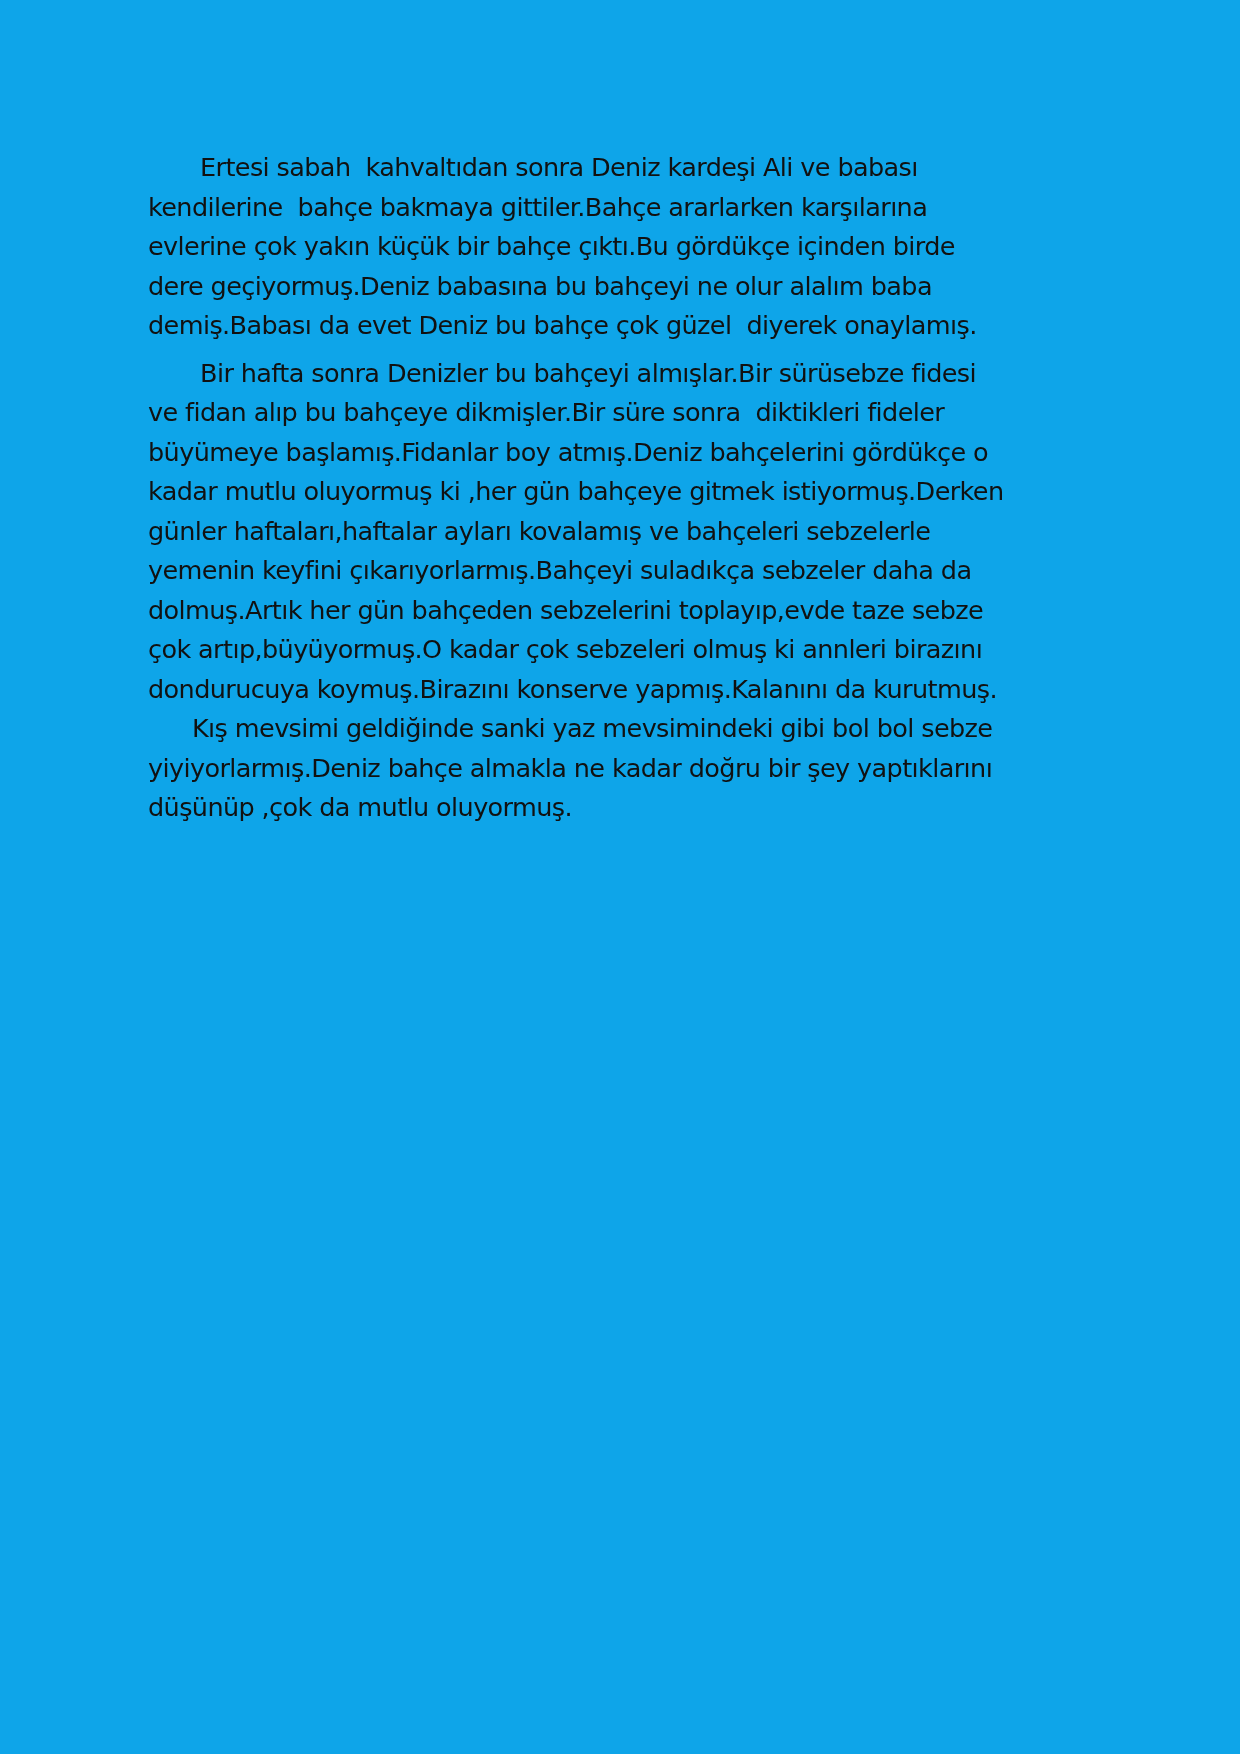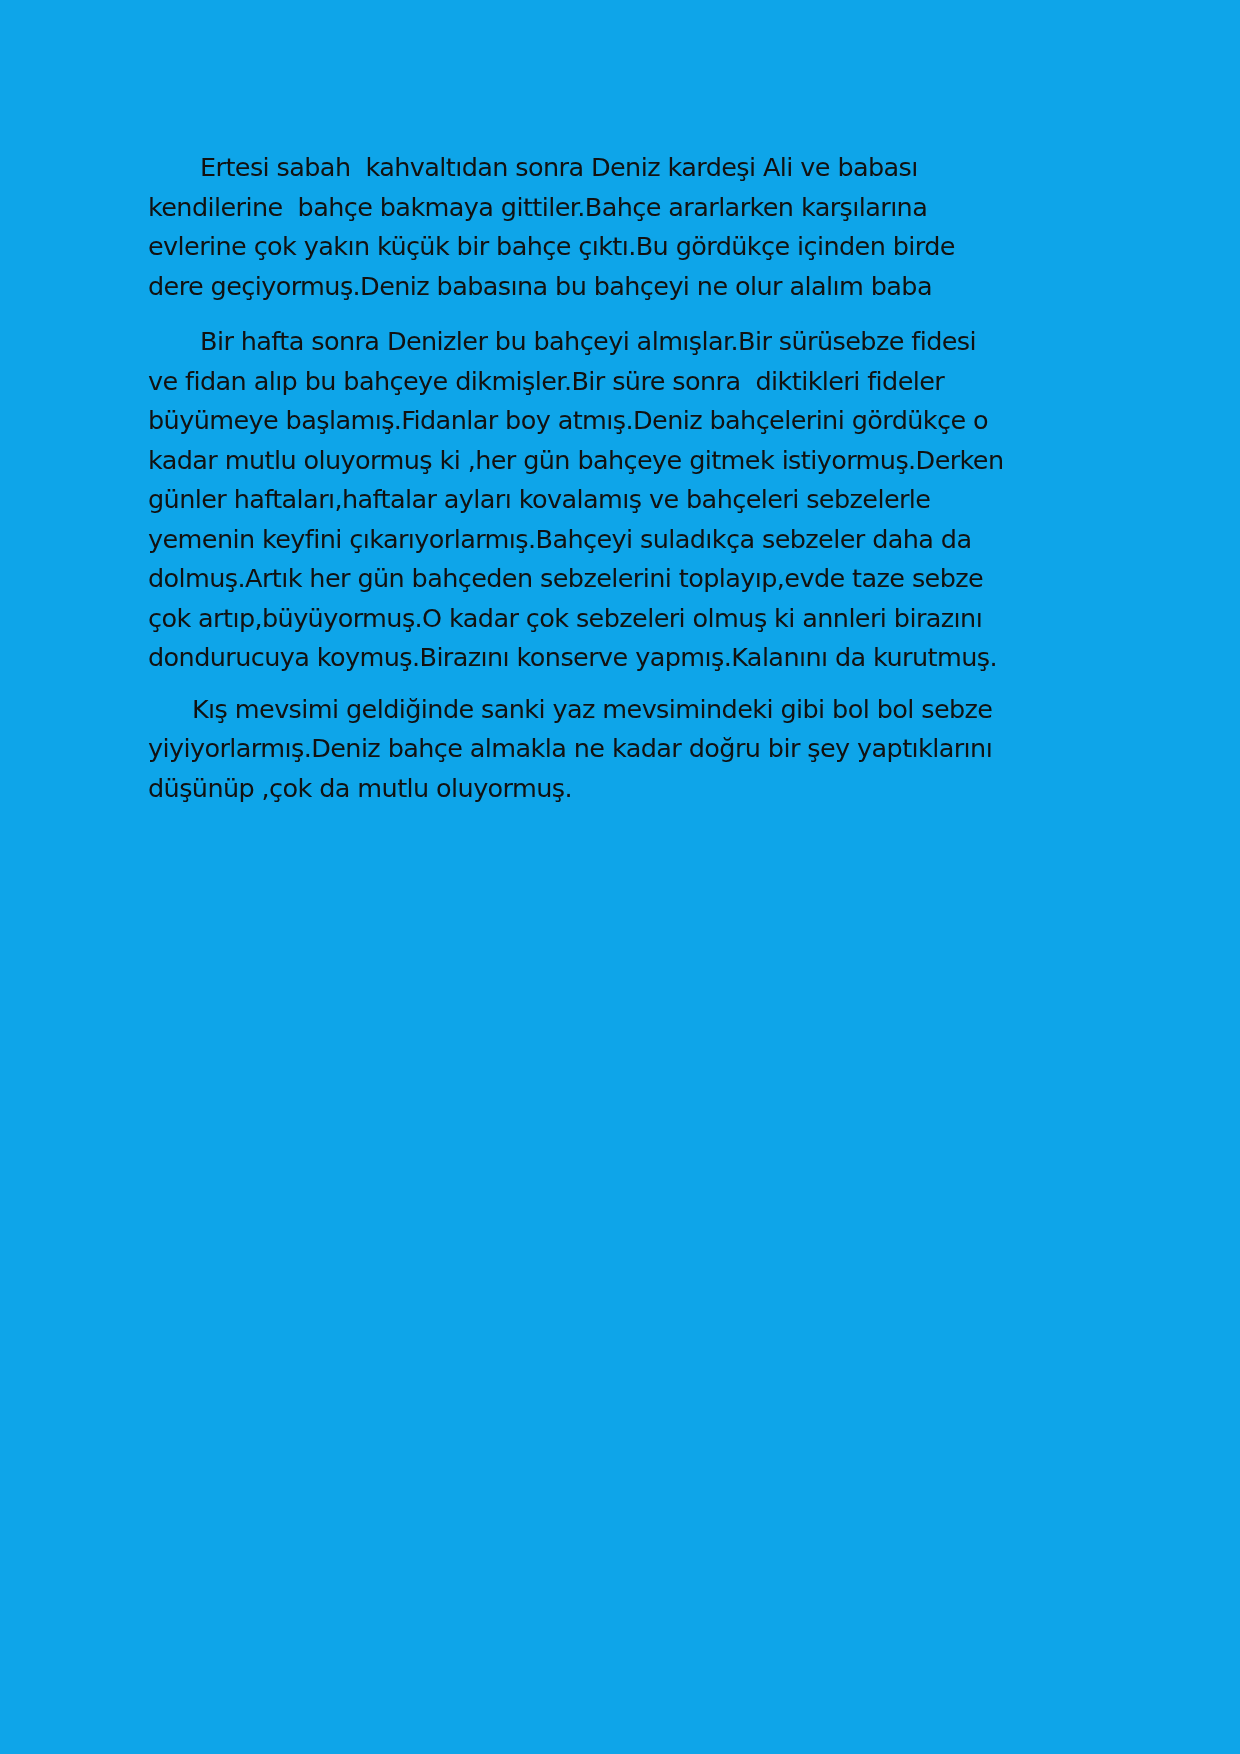--- a/index.html
+++ b/index.html
@@ -7,41 +7,42 @@
   .page { position: absolute; left: 0; top: 0; width: 1240px; height: 1754px; background: #0ea5e9; }
   .story {
     position: absolute; left: 148px; top: 148px; width: 960px;
     font-family: "DejaVu Sans", sans-serif;
     font-size: 25.5px; color: #111;
   }
   .para { position: relative; }
   .line { display: block; height: 39.5px; line-height: 39.5px; white-space: pre; letter-spacing: -0.6px; }
   .indent { padding-left: 52px; }
   .indent2 { padding-left: 44px; }
-  .p2 { margin-top: 16px; }
-  .p3 { margin-top: 12px; }
+  .p2 { margin-top: 8px; }
+  .p3 { }
   .author {
     position: absolute; left: 0; width: 1240px; top: 1005px;
     text-align: center; font-family: "DejaVu Sans", sans-serif;
     font-weight: bold; font-size: 25px; color: #111; letter-spacing: 0.3px;
     padding-left: 0;
   }
   .author span { position: relative; left: -20px; }
 </style>
 </head>
 <body>
 
 <div class="page">
   <div class="story">
 
     <div class="para p1">
       <span class="line indent">Ertesi sabah  kahvaltıdan sonra Deniz kardeşi Ali ve babası</span>
       <span class="line">kendilerine  bahçe bakmaya gittiler.Bahçe ararlarken karşılarına</span>
       <span class="line">evlerine çok yakın küçük bir bahçe çıktı.Bu gördükçe içinden birde</span>
       <span class="line">dere geçiyormuş.Deniz babasına bu bahçeyi ne olur alalım baba</span>
+      <span class="line">demiş.Babası da evet Deniz bu bahçe çok güzel  diyerek onaylamış.</span>
     </div>
 
     <div class="para p2">
       <span class="line indent">Bir hafta sonra Denizler bu bahçeyi almışlar.Bir sürüsebze fidesi</span>
       <span class="line">ve fidan alıp bu bahçeye dikmişler.Bir süre sonra  diktikleri fideler</span>
       <span class="line">büyümeye başlamış.Fidanlar boy atmış.Deniz bahçelerini gördükçe o</span>
       <span class="line">kadar mutlu oluyormuş ki ,her gün bahçeye gitmek istiyormuş.Derken</span>
       <span class="line">günler haftaları,haftalar ayları kovalamış ve bahçeleri sebzelerle</span>
       <span class="line">yemenin keyfini çıkarıyorlarmış.Bahçeyi suladıkça sebzeler daha da</span>
       <span class="line">dolmuş.Artık her gün bahçeden sebzelerini toplayıp,evde taze sebze</span>

